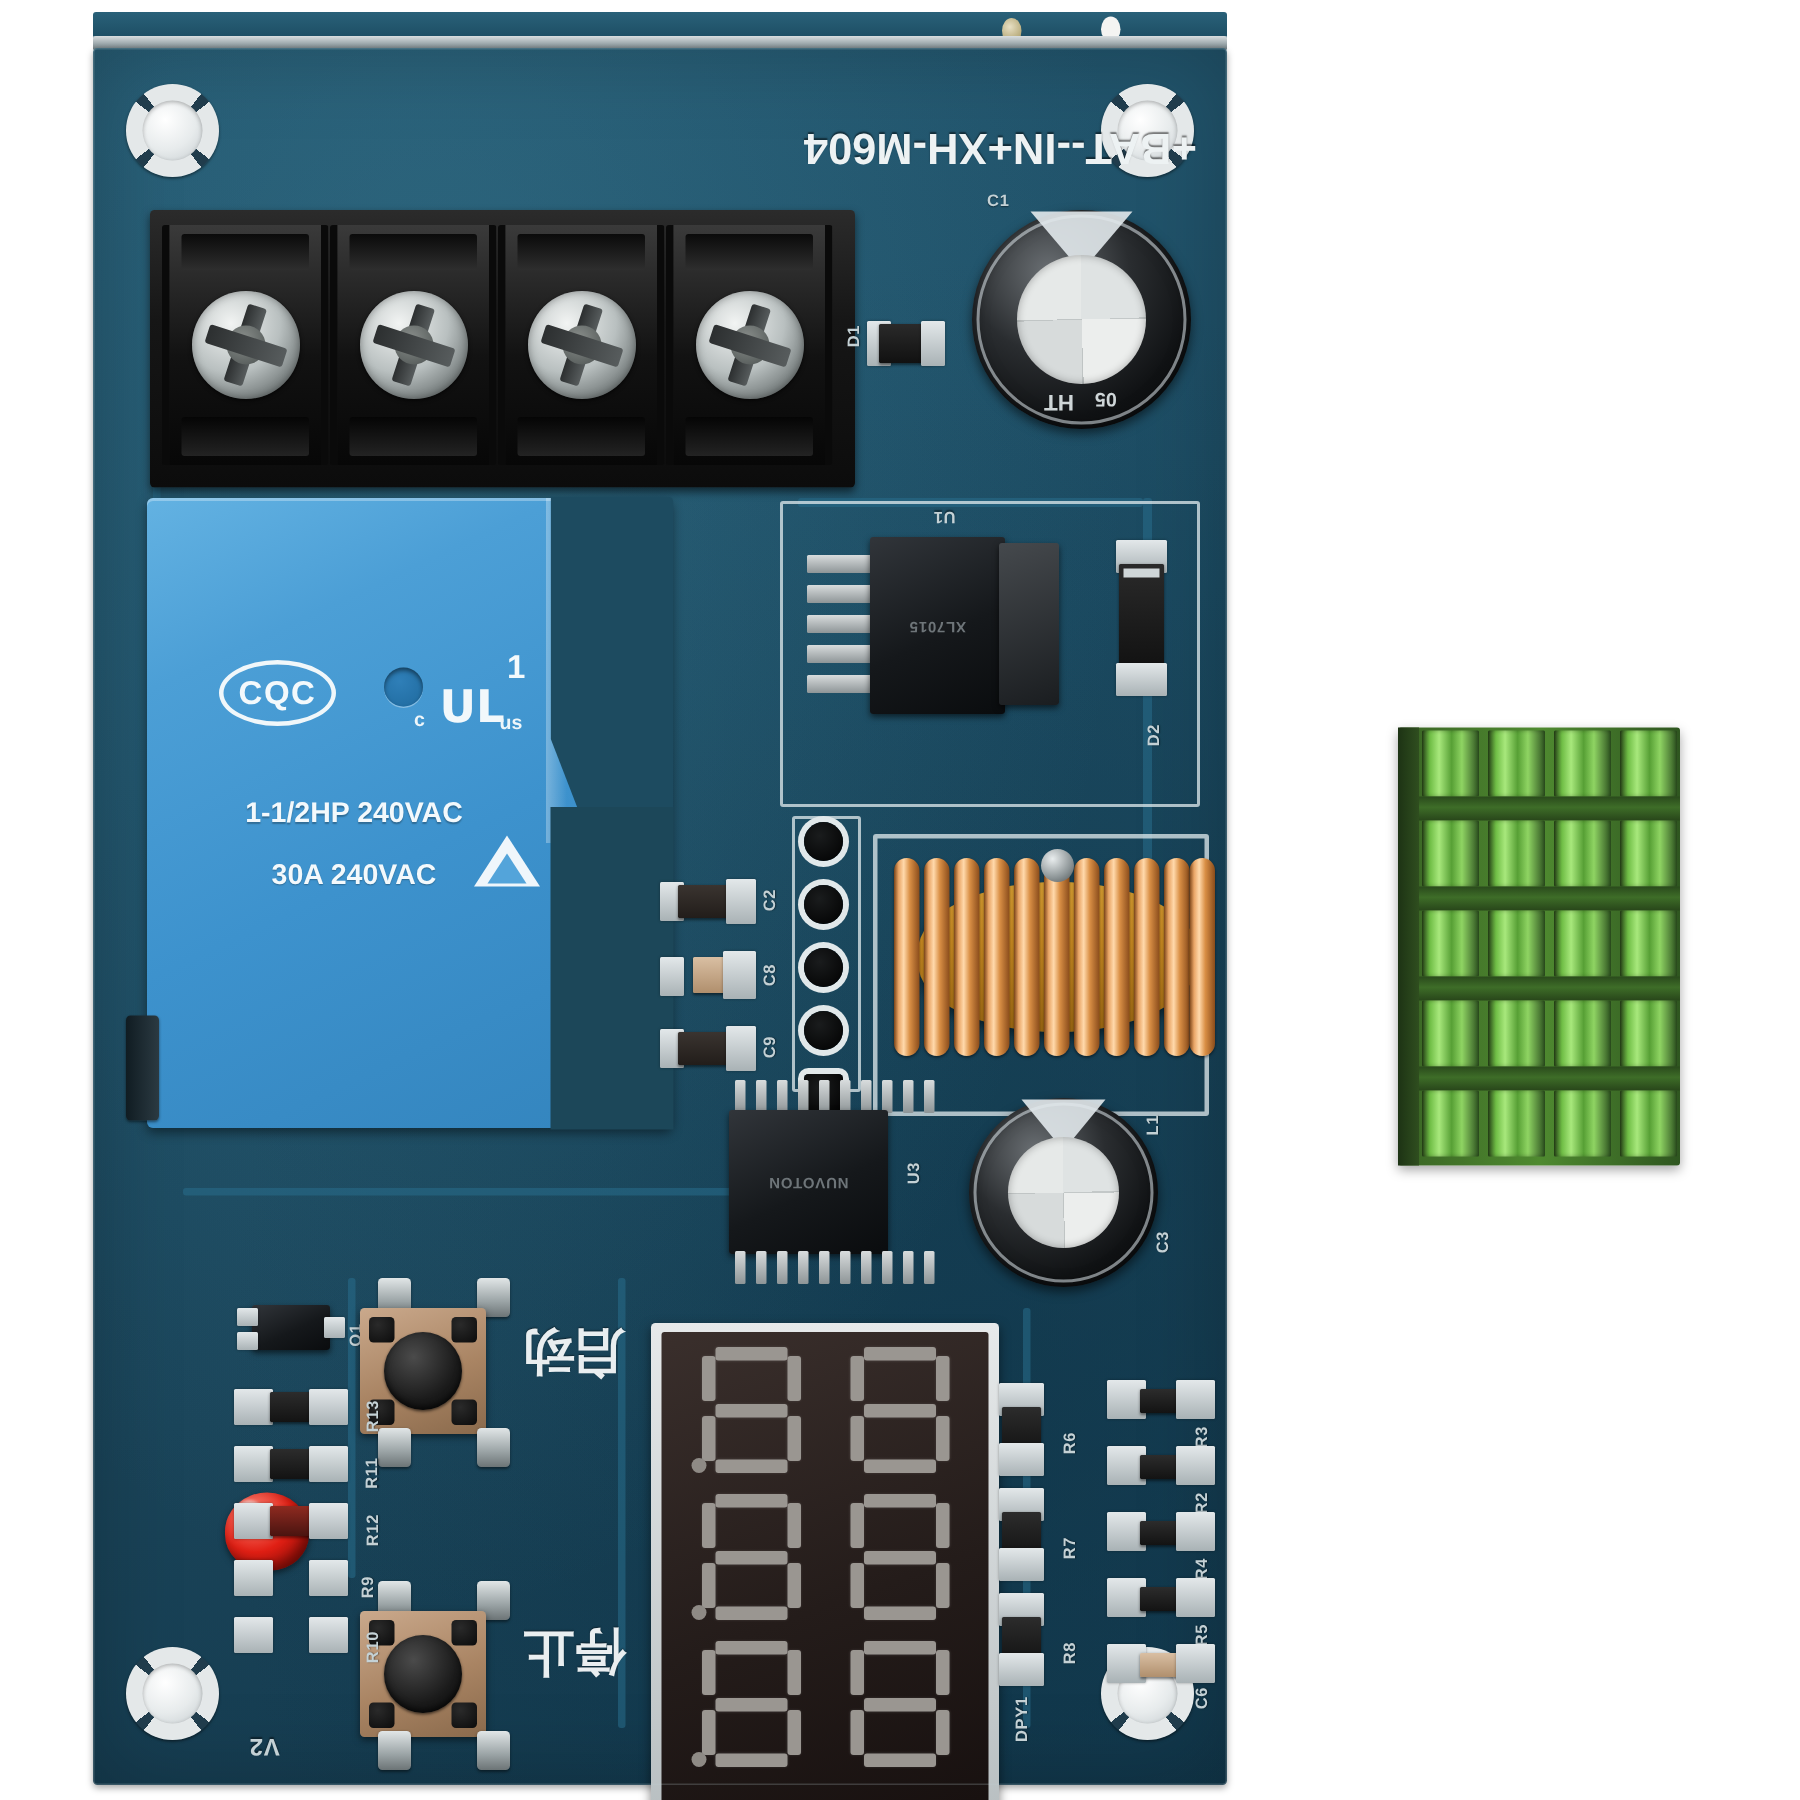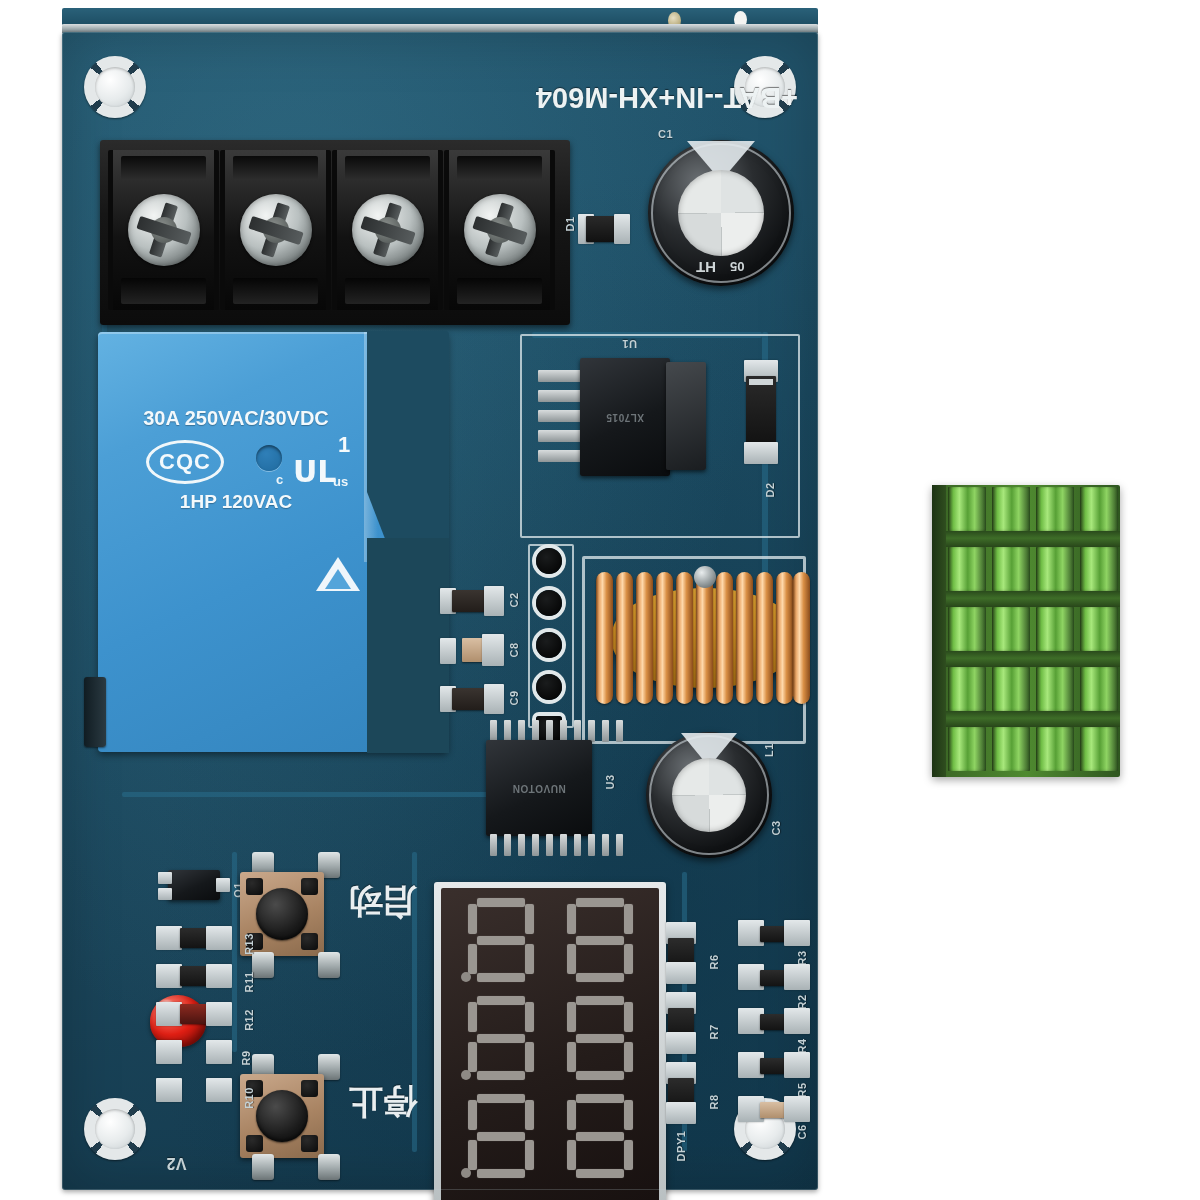--- a/index.html
+++ b/index.html
@@ -319,28 +319,28 @@
       <div class="wedge"></div>
       <div class="vent" style="width:86px;height:86px;"></div>
       <div class="mark rot180" style="left:48px;bottom:10px;">HT</div>
       <div class="mark rot180" style="left:82px;bottom:12px;font-size:13px;">05</div>
     </div>
     <div class="silk tiny" style="left:596px;top:96px;">C1</div>
 
     <div id="relay">
       <div class="body">
         <div class="bevel"></div>
-        <div class="txt l2">30A  250VAC/30VDC</div>
         <div class="cqc">CQC</div>
         <div class="dimple"></div>
         <div class="one">1</div>
         <div class="ul">UL</div>
         <div class="ulc">c</div>
         <div class="ulus">us</div>
-        <div class="txt l3">1HP 120VAC</div>
+        <div class="txt l4">1-1/2HP 240VAC</div>
+        <div class="txt l5">30A  240VAC</div>
         <div class="tri"></div>
       </div>
       <div class="notch"></div>
       <div class="notch2"></div>
       <div class="tab"></div>
     </div>
 
     <div class="silkbox" style="left:458px;top:302px;width:276px;height:200px;"></div>
 
     <div class="pins" style="left:476px;top:338px;flex-direction:column;gap:8px;">

